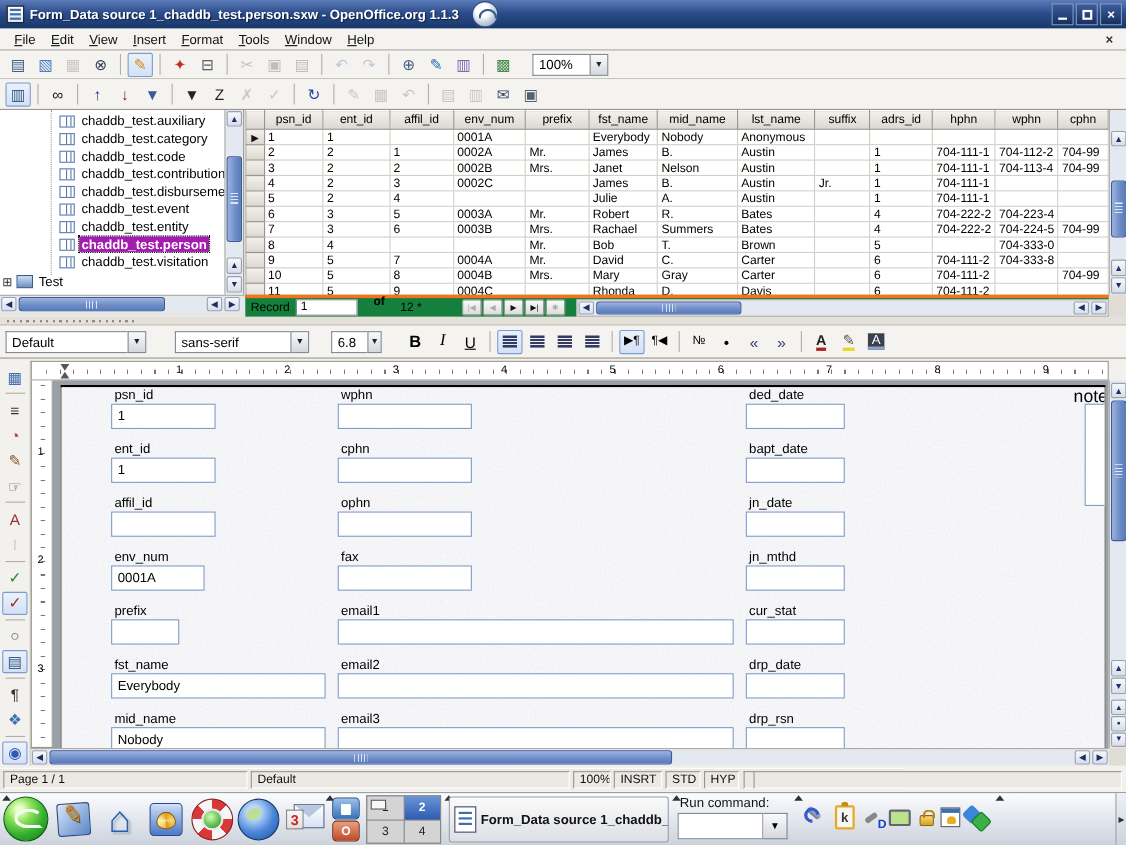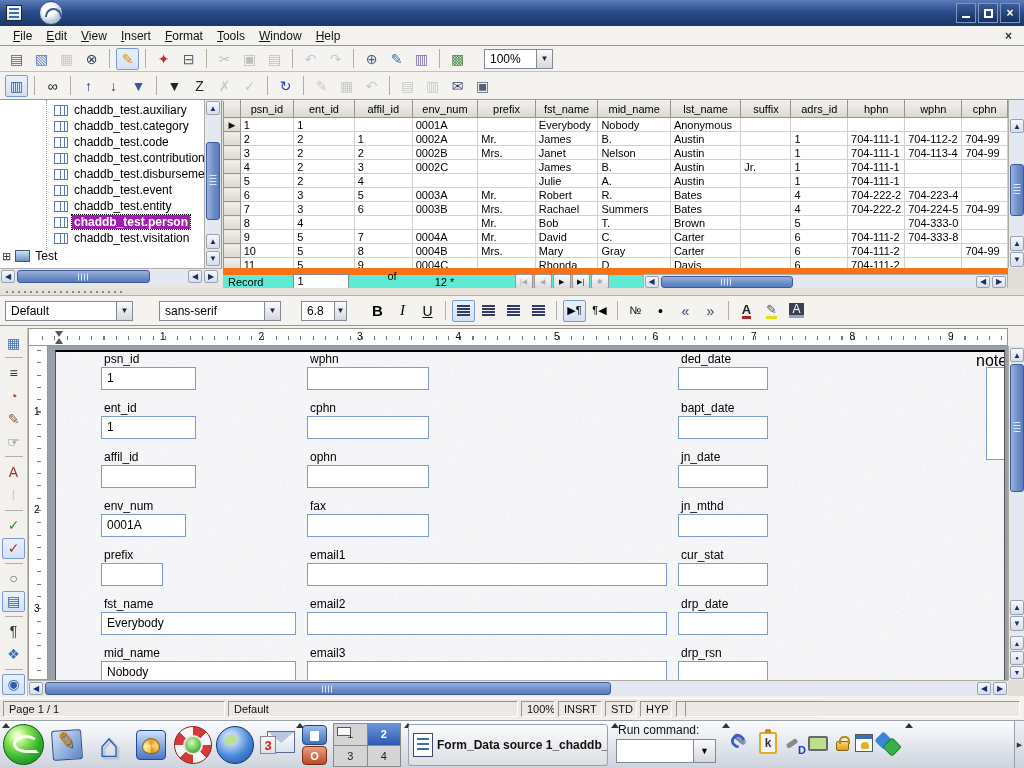--- a/index.html
+++ b/index.html
@@ -86,25 +86,25 @@
   .sb-grip.v{width:7px;height:12px;background:repeating-linear-gradient(180deg,#dce6f6 0 1px,transparent 1px 3px);}
 
   #dstable{position:absolute;left:223px;top:0;width:785px;height:168px;background:#fff;overflow:hidden;}
   #grid{border-collapse:collapse;table-layout:fixed;}
   #grid th,#grid td{font-size:11px;font-weight:normal;padding:0 3px;height:14px;overflow:hidden;white-space:nowrap;}
   #grid thead th{background:linear-gradient(#f2f0ec,#dcd8d0);border:1px solid #9a958c;border-top-color:#fff;text-align:center;height:17px;}
   #grid td{border:1px solid #d4d0c8;color:#000;background:#fff;}
   #grid td.rowhdr{background:linear-gradient(#f2f0ec,#dcd8d0);border:1px solid #9a958c;text-align:center;color:#111;font-size:9px;}
   #table-vscroll{position:absolute;left:1008px;top:0;width:16px;height:168px;background:#e4e8f0;border-left:1px solid #b0aca4;}
 
-  #recordbar{position:absolute;left:223px;top:168px;width:785px;height:20px;background:#5eead4;
-    border-top:7px solid #f97316;display:flex;align-items:center;font-size:11px;gap:24px;}
+  #recordbar{position:absolute;left:223px;top:168px;width:785px;height:20px;background:#15803d;
+    border-top:3px solid #f97316;display:flex;align-items:center;font-size:11px;}
   #recordbar .rn-label{margin:0 6px 0 5px;}
   #rn-current{width:56px;height:15px;background:#fff;border:1px solid #848a94;padding:0 3px;font-size:11px;}
-  #rn-of{margin:0 14px 12px 14px;}
+  #rn-of{margin:0 14px 12px 14px;font-weight:bold;}
   #rn-total{margin-right:16px;width:40px;}
   #rn-buttons{display:flex;gap:1px;}
   .rn-btn{width:18px;height:15px;background:linear-gradient(#fafafa,#dcdcdc);border:1px solid #9a9a9a;border-radius:2px;
     display:flex;align-items:center;justify-content:center;font-size:7px;color:#111;}
   .rn-btn.disabled{color:#aaa;}
   #rn-hscroll{position:relative;flex:1;height:16px;margin-left:10px;background:#e4e8f0;border:1px solid #b0aca4;}
   #ds-corner{position:absolute;left:1008px;top:168px;width:16px;height:20px;background:#e0ddd7;}
 
   
   #splitter{position:absolute;left:0;top:288px;width:1024px;height:8px;background:#e4e1db;border-bottom:1px solid #b8b4ac;}
@@ -228,20 +228,21 @@
   .wrench::after{content:"";position:absolute;left:1px;top:1px;width:8px;height:8px;border:3px solid #3a5acA;border-radius:50%;border-right-color:transparent;transform:rotate(40deg);}
 </style>
 </head>
 <body>
 
 <div id="screen">
   <div id="app">
 
     <div id="titlebar">
       <span class="win-icon"></span>
+      <span id="title-text">Form_Data source 1_chaddb_test.person.sxw - OpenOffice.org 1.1.3</span>
       <span id="ooo-logo"></span>
       <span id="win-buttons">
         <span class="wbtn">
             <span class="mini"></span>
           </span>
         <span class="wbtn">
             <span class="maxi"></span>
           </span>
         <span class="wbtn">×</span>
       </span>

